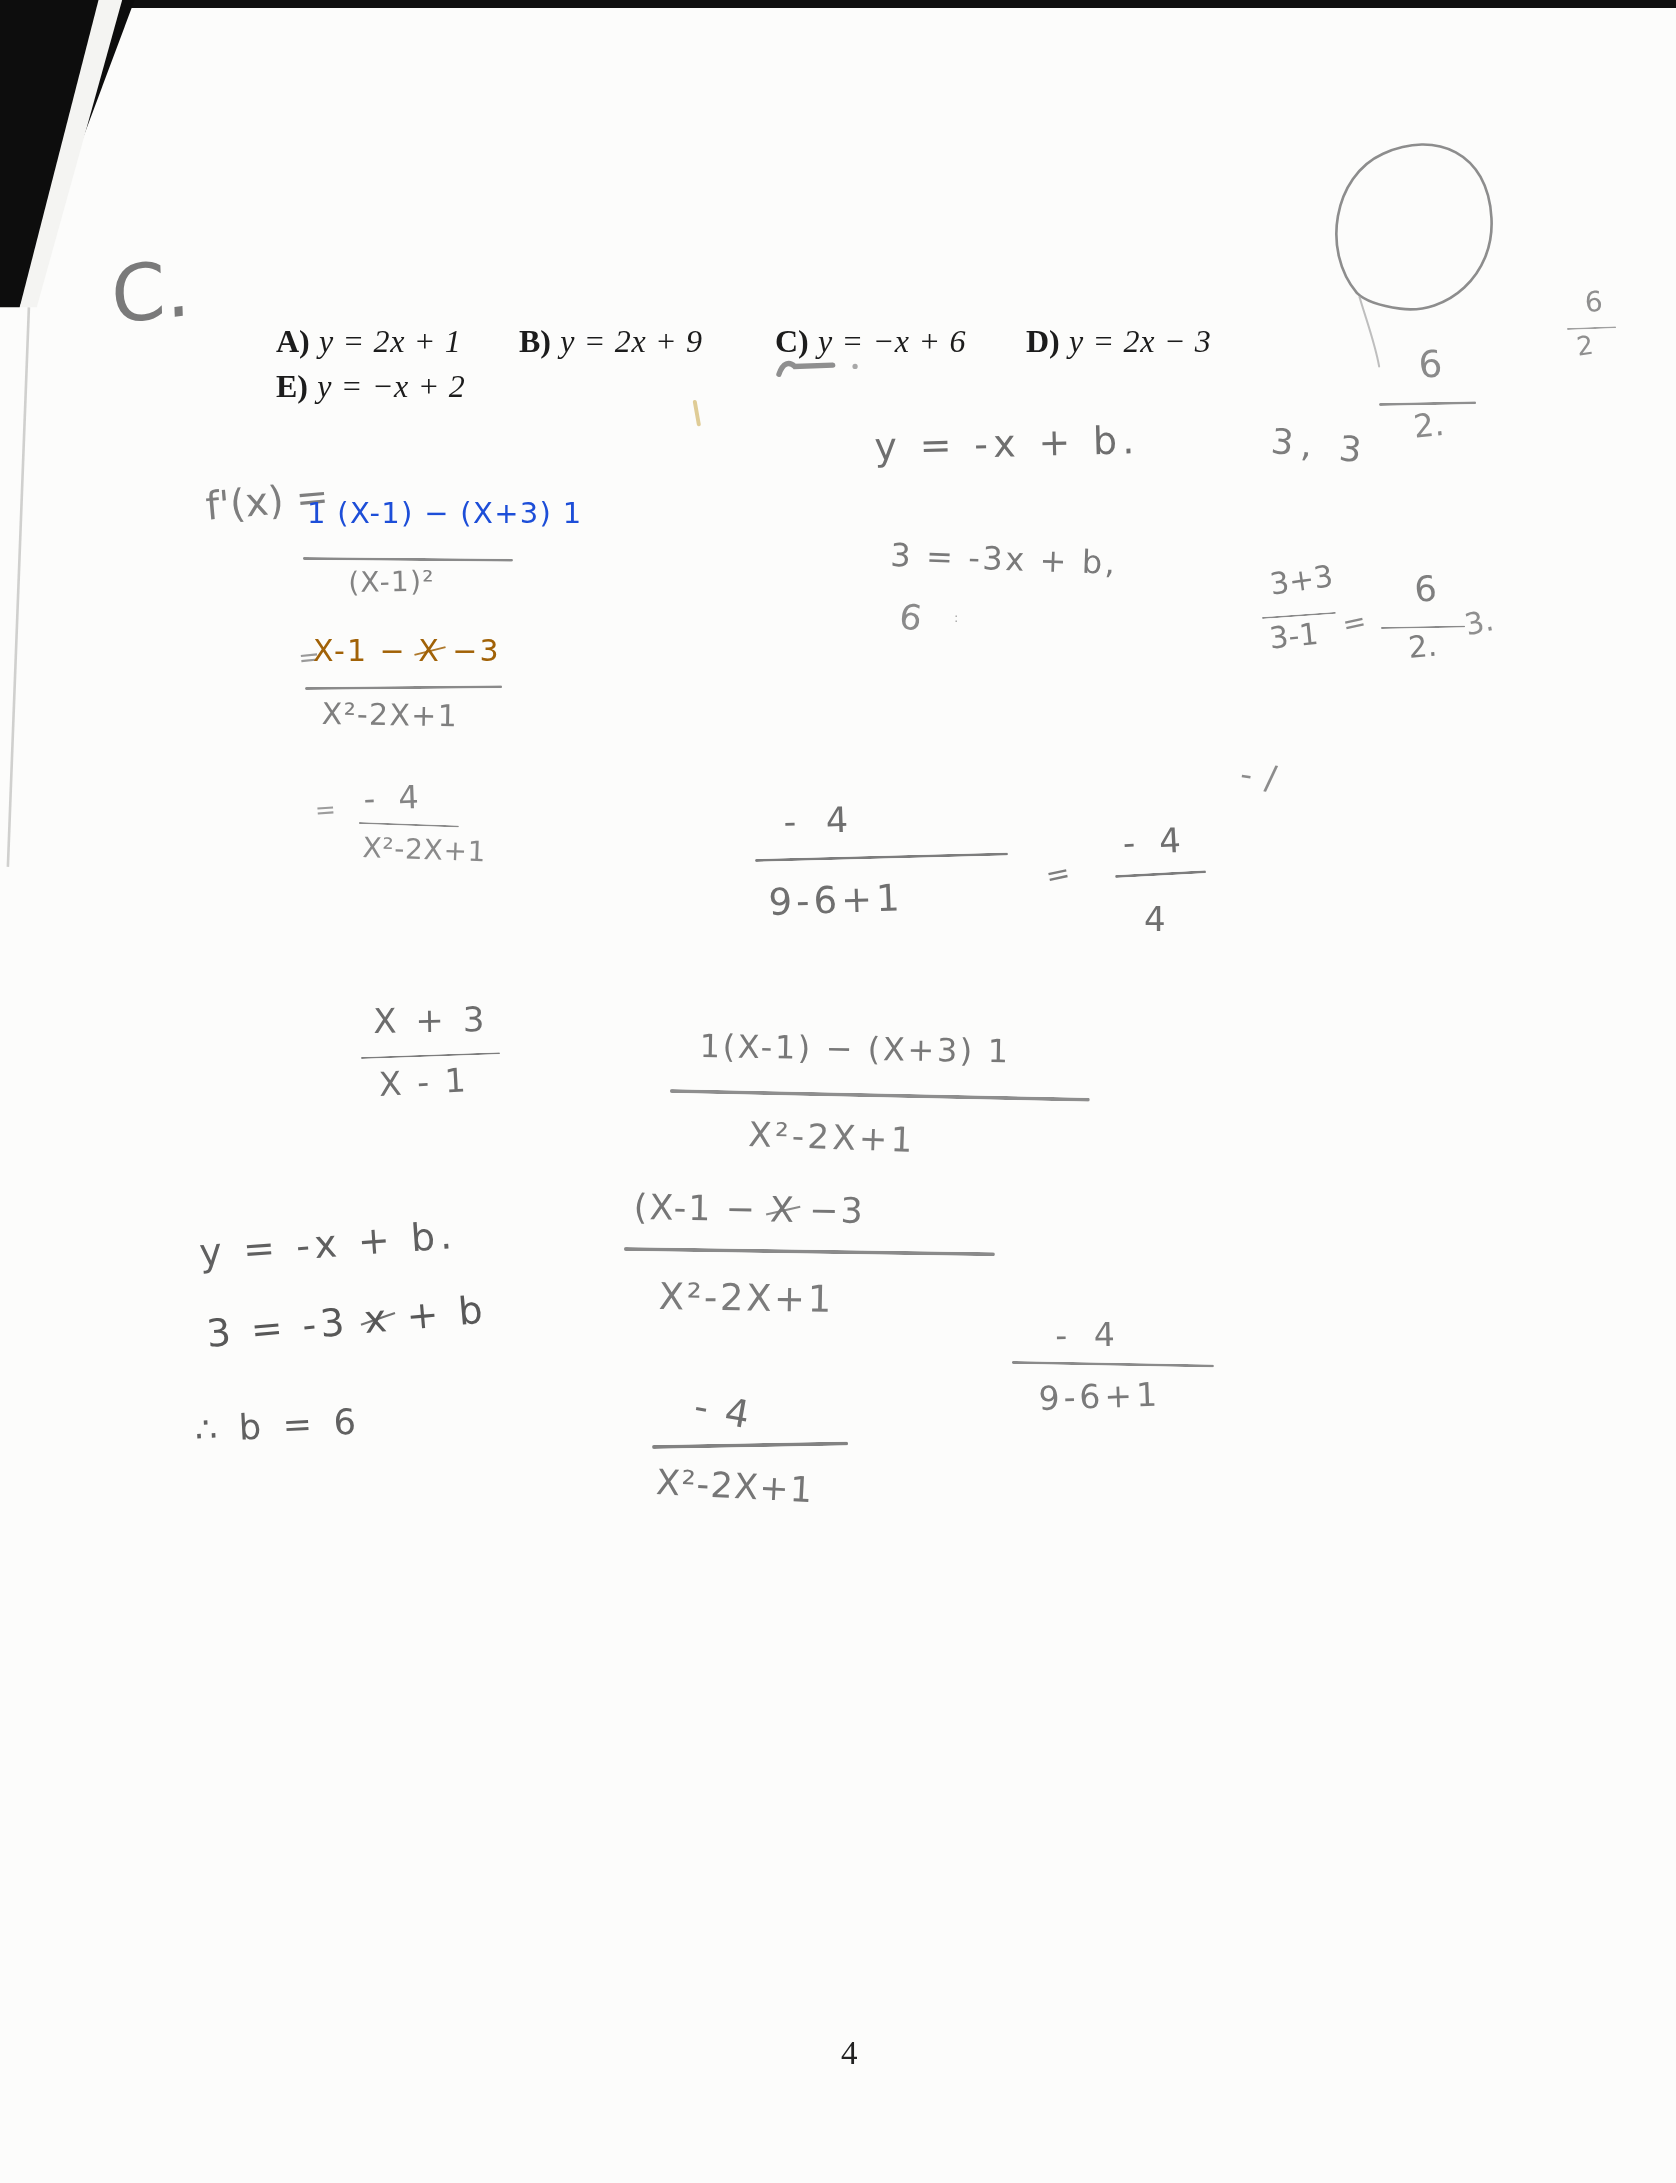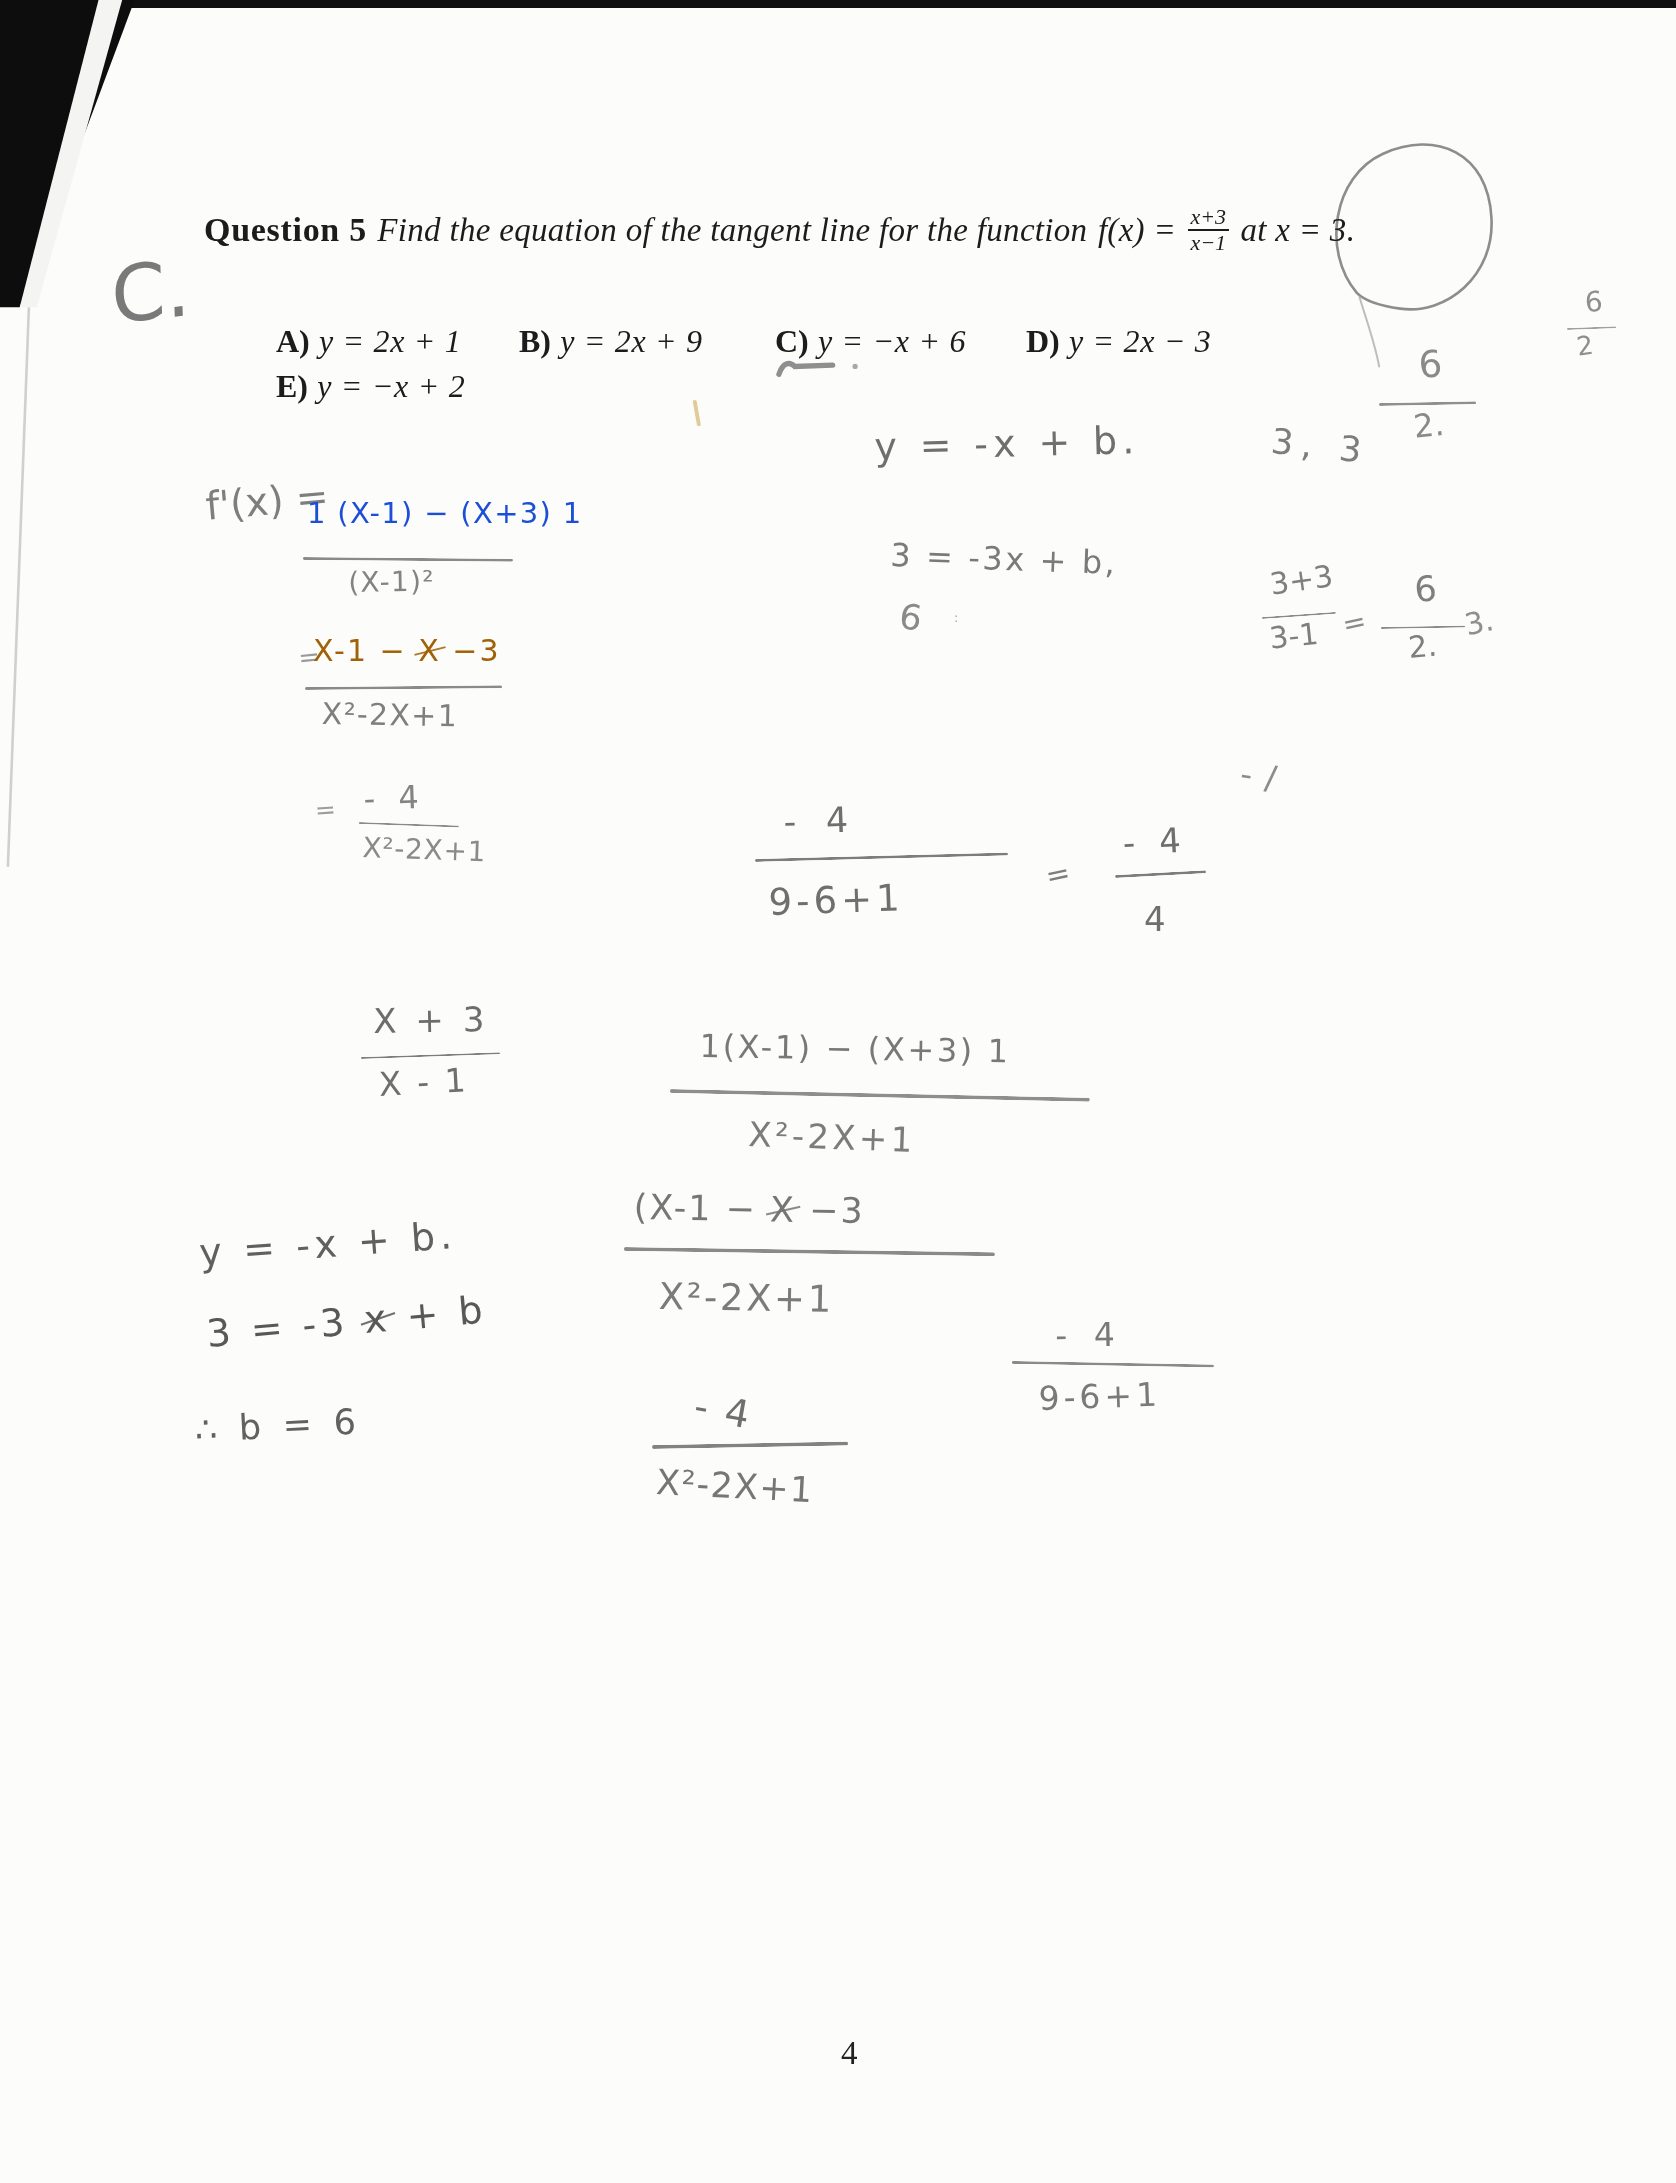--- a/index.html
+++ b/index.html
@@ -57,31 +57,20 @@
     <polygon points="0,0 205,0 30,468 0,468" fill="#0d0d0d"></polygon>
     <polygon points="150,0 186,0 56,468 30,468" fill="#f4f4f2"></polygon>
     <line x1="44" y1="468" x2="12" y2="1320" stroke="#c6c6c4" stroke-width="4" opacity="0.8"></line>
     <path d="M 2066 446 C 2012 382 2030 268 2106 234 C 2186 198 2266 232 2271 332 C 2276 420 2202 480 2132 470 C 2102 466 2078 458 2066 446" fill="none" stroke="#8d8d8d" stroke-width="4" stroke-linecap="round"></path>
     <path d="M 2070 452 C 2082 492 2094 524 2100 558" fill="none" stroke="#a9a9a9" stroke-width="3" stroke-linecap="round" opacity="0.75"></path>
     <path d="M 1186 570 C 1192 552 1202 550 1210 558 L 1268 556" fill="none" stroke="#8f8f8f" stroke-width="8" stroke-linecap="round"></path>
     <circle cx="1302" cy="558" r="4" fill="#a8a8a8"></circle>
     <line x1="1058" y1="612" x2="1064" y2="646" stroke="#c9a544" stroke-width="6" stroke-linecap="round" opacity="0.55"></line>
   </svg>
 
-  <div class="q-row">
-    <span class="q-label">Question 5</span>
-    <span class="q-text">Find the equation of the tangent line for the function</span>
-    <span class="q-text">f(x) =</span>
-    <span class="pfrac">
-      <span class="pnum">x+3</span>
-      <span class="pbar"></span>
-      <span class="pden">x−1</span>
-    </span>
-    <span class="q-text">at x = 3.</span>
-  </div>
 
   <div class="choice" style="left:276px;top:323px;">
     <span class="cl">A)</span>
     <span class="ce">y = 2x + 1</span>
   </div>
   <div class="choice" style="left:519px;top:323px;">
     <span class="cl">B)</span>
     <span class="ce">y = 2x + 9</span>
   </div>
   <div class="choice" style="left:775px;top:323px;">

